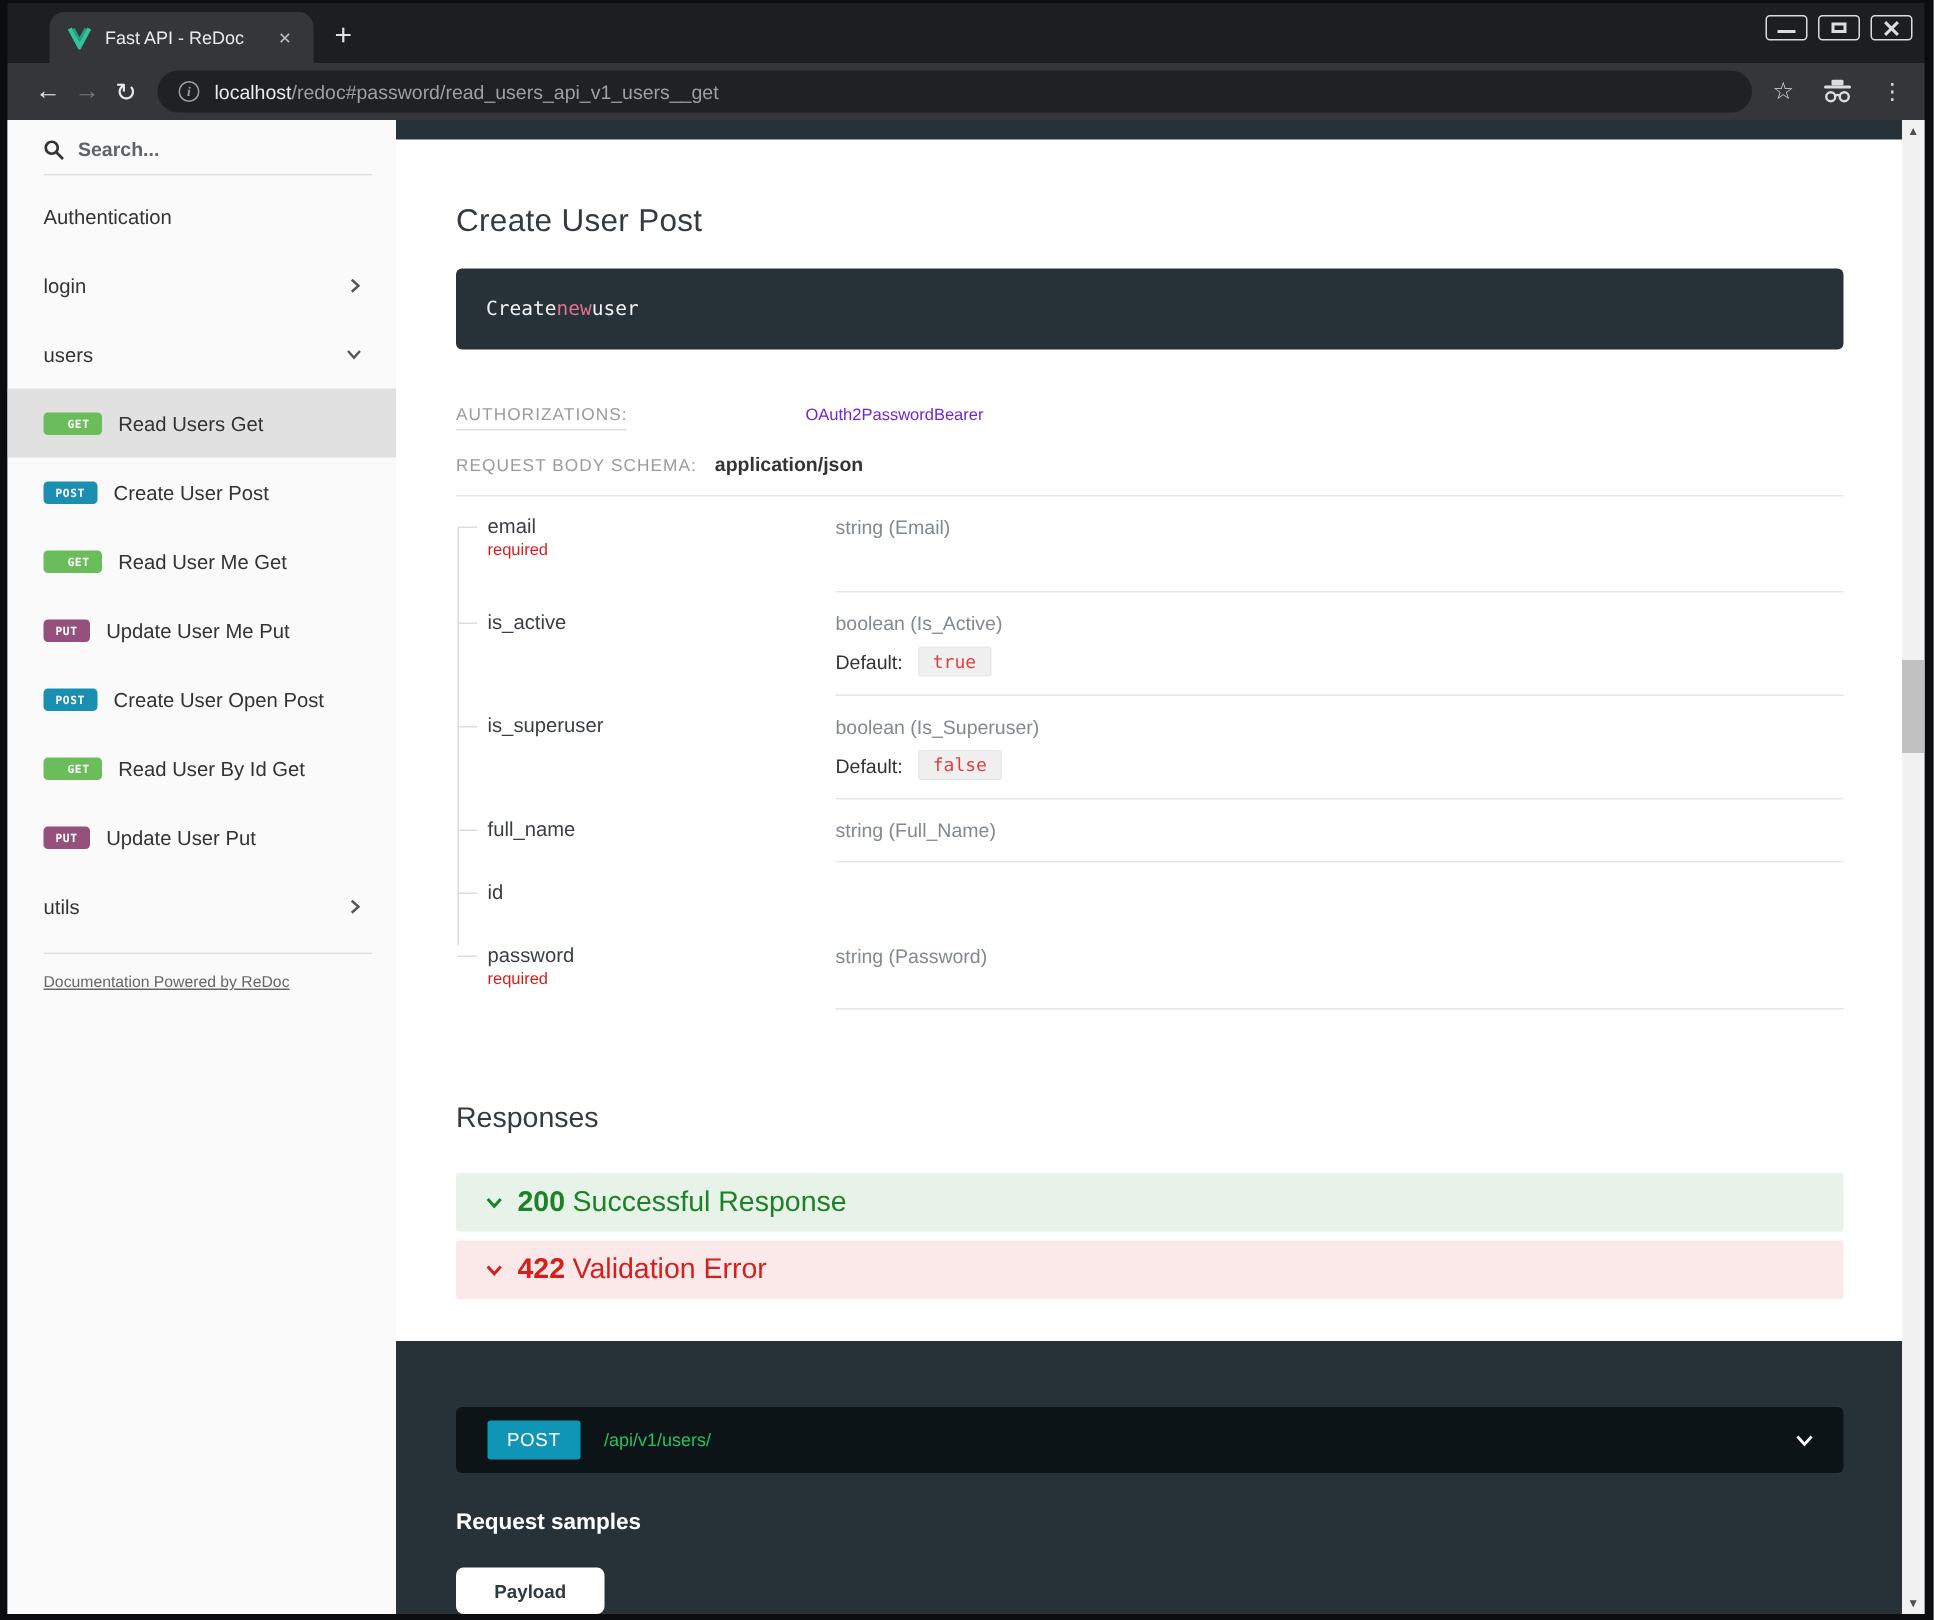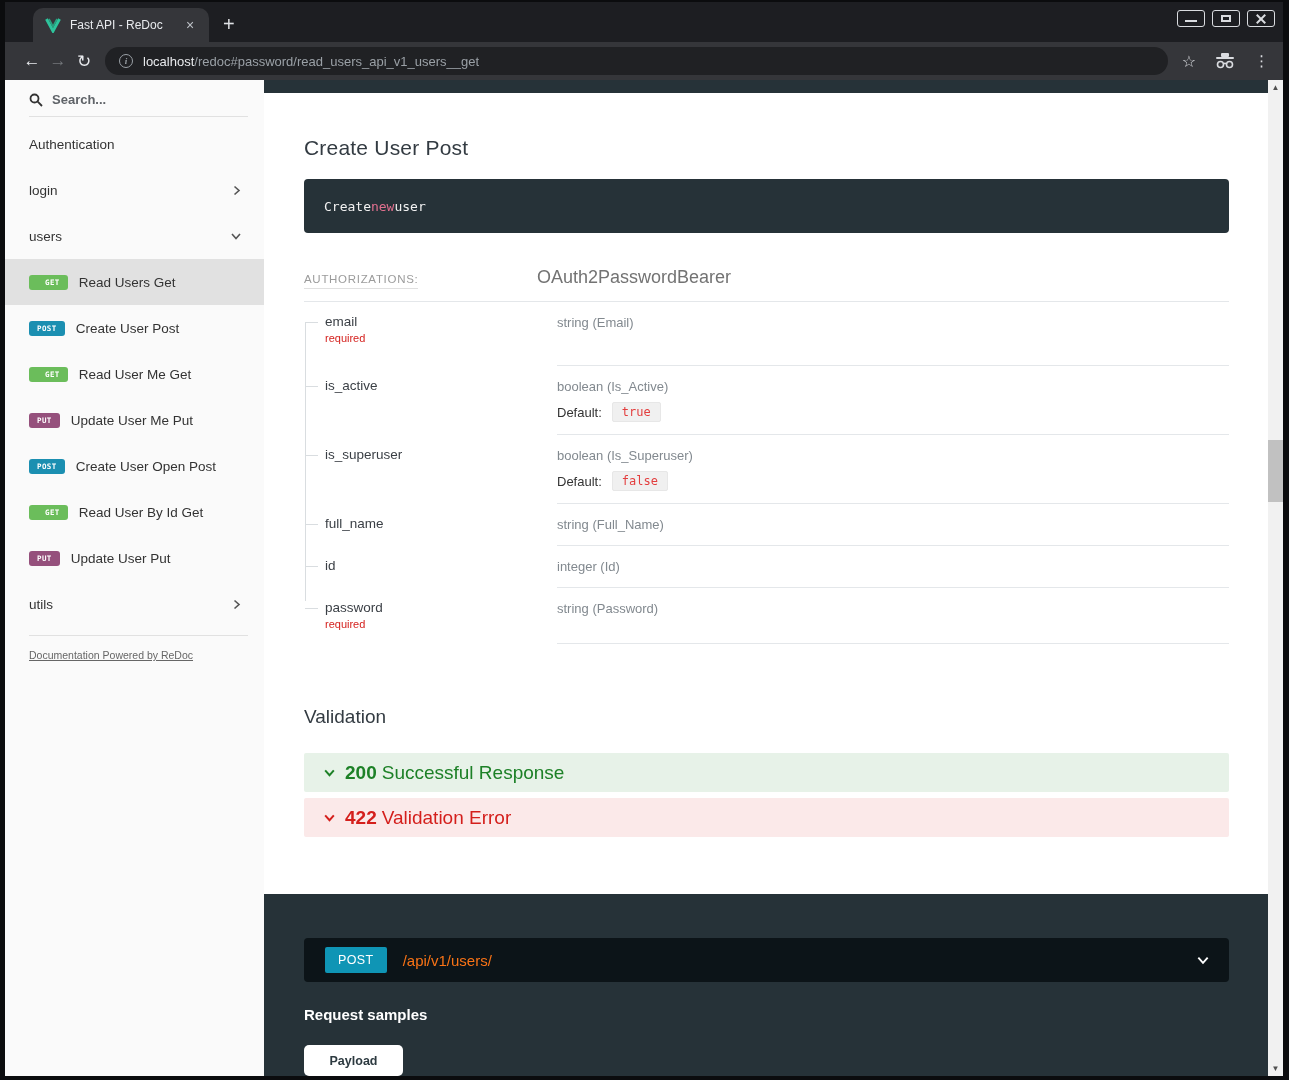--- a/index.html
+++ b/index.html
@@ -61,21 +61,21 @@
   .white-sec { height:801px; padding-left:40px; flex:none; }
   .docw { width:925px; }
   h1.op-title { font-size:21px; font-weight:500; color:#333b42; margin-top:43px; letter-spacing:.2px; }
   .code-desc { margin-top:19px; height:54px; background:#263238; border-radius:4px; display:flex; align-items:center; padding-left:20px; font-family:"DejaVu Sans Mono", monospace; font-size:13px; color:#f2f2f2; }
   .code-desc .hl { color:#e2708f; }
   .kv-row { margin-top:34px; display:flex; align-items:baseline; }
   .kv-row.second { margin-top:17px; }
   .kv-label { font-size:11.5px; color:#9b9b9b; letter-spacing:.7px; flex:none; }
   .kv-label.ul { border-bottom:1px solid #e0e0e0; padding-bottom:3px; }
   .auth-label-col { width:233px; flex:none; }
-  .auth-link { font-size:18px; color:#737373; cursor:pointer; }
+  .auth-link { font-size:11px; color:#6d28d9; cursor:pointer; }
   .schema-type { font-size:13px; font-weight:700; color:#333; margin-left:12px; }
   .tbl-topline { margin-top:13px; border-bottom:1px solid #e4e7ea; }
 
   .fields { position:relative; }
   .tree-vline { position:absolute; left:1px; top:21px; height:278px; width:1px; background:#d9dde0; }
   .frow { display:flex; position:relative;gap:20px; }
   .frow::before { content:""; position:absolute; left:1px; top:20px; width:13px; height:1px; background:#d9dde0; }
   .f-left { width:233px; flex:none; padding:12px 0 0 21px; }
   .f-name { font-size:13.5px; color:#3a3f45; }
   .f-req { font-size:11px; color:#d41f1c; margin-top:3px; }
@@ -89,21 +89,21 @@
   .resp-panel { margin-top:25px; height:39px; border-radius:2px; display:flex; align-items:center; padding-left:19px; font-size:19px; cursor:pointer; }
   .resp-panel + .resp-panel { margin-top:6px; }
   .resp-ok { background:#e7f2e8; color:#1d8127; }
   .resp-err { background:#fbe9e9; color:#d41f1c; }
   .resp-code { font-weight:700; margin-left:9px; }
   .resp-label { margin-left:5px; }
 
   .dark-sec { flex:1; background:#263238; padding:44px 0 0 40px; }
   .req-bar { width:925px; height:44px; background:#0c1418; border-radius:4px; display:flex; align-items:center; padding:0 19px 0 21px; cursor:pointer; }
   .method-chip { background:#0f95b5; color:#fff; font-size:12.5px; padding:6px 13px; border-radius:2px; letter-spacing:.4px; }
-  .req-path { color:#f97316; font-size:15px; margin-left:16px; }
+  .req-path { color:#22c55e; font-size:12px; margin-left:16px; }
   .req-chev { margin-left:auto; display:flex; }
   .samples-title { margin-top:24px; color:#fff; font-size:15px; font-weight:700; }
   .payload-tab { margin-top:22px; width:99px; height:31px; background:#fff; border-radius:5px; display:flex; align-items:center; justify-content:center; font-size:12.5px; font-weight:700; color:#2d3a40; cursor:pointer; }
 
   
   .scrollbar { width:15px; background:#f1f1f1; position:relative; flex:none; }
   .sb-arrow { position:absolute; left:0; width:15px; height:15px; color:#505050; font-size:8px; text-align:center; line-height:15px; cursor:pointer; }
   .sb-up { top:0; } .sb-down { bottom:0; }
   .sb-thumb { position:absolute; left:0; width:15px; top:360px; height:62px; background:#c1c1c1; cursor:pointer; }
 </style>
@@ -234,20 +234,24 @@
               <span>Create </span>
                 <span class="hl">new</span>
                 <span> user</span>
             </div>
 
             <div class="kv-row">
               <div class="auth-label-col"><span class="kv-label ul">AUTHORIZATIONS:</span></div>
               <span class="auth-link">OAuth2PasswordBearer</span>
             </div>
 
+            <div class="kv-row second">
+              <span class="kv-label">REQUEST BODY SCHEMA:</span>
+              <span class="schema-type">application/json</span>
+            </div>
             <div class="tbl-topline"></div>
 
             <div class="fields">
               <div class="tree-vline"></div>
 
               <div class="frow h64">
                 <div class="f-left">
                   <div class="f-name">email</div>
                   <div class="f-req">required</div>
                 </div>
@@ -288,37 +292,34 @@
                 </div>
                 <div class="f-right">
                   <div class="f-type">string (Full_Name)</div>
                 </div>
               </div>
 
               <div class="frow h42">
                 <div class="f-left">
                   <div class="f-name">id</div>
                 </div>
-                <div class="f-right">
-                  <div class="f-type">integer (Id)</div>
-                </div>
               </div>
 
               <div class="frow h56">
                 <div class="f-left">
                   <div class="f-name">password</div>
                   <div class="f-req">required</div>
                 </div>
                 <div class="f-right">
                   <div class="f-type">string (Password)</div>
                 </div>
               </div>
             </div>
 
-            <h2 class="resp-title">Validation</h2>
+            <h2 class="resp-title">Responses</h2>
 
             <div class="resp-panel resp-ok">
               <svg width="13" height="13" viewBox="0 0 12 12">
                   <polyline points="2,4 6,8.5 10,4" fill="none" stroke="#1d8127" stroke-width="1.8"></polyline>
                 </svg>
               <span class="resp-code">200</span>
               <span class="resp-label">Successful Response</span>
             </div>
             <div class="resp-panel resp-err">
               <svg width="13" height="13" viewBox="0 0 12 12">

